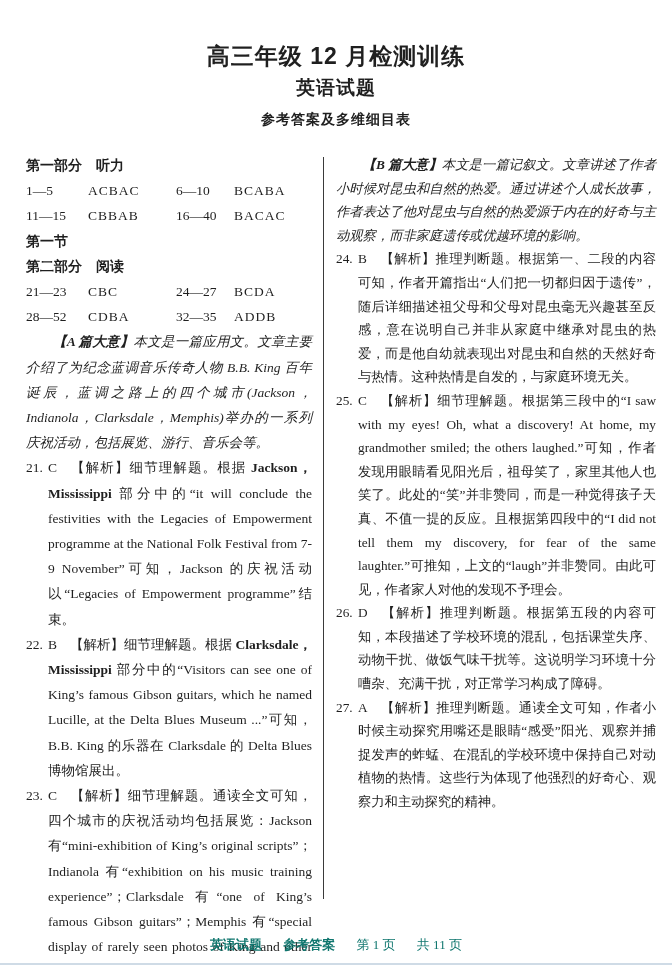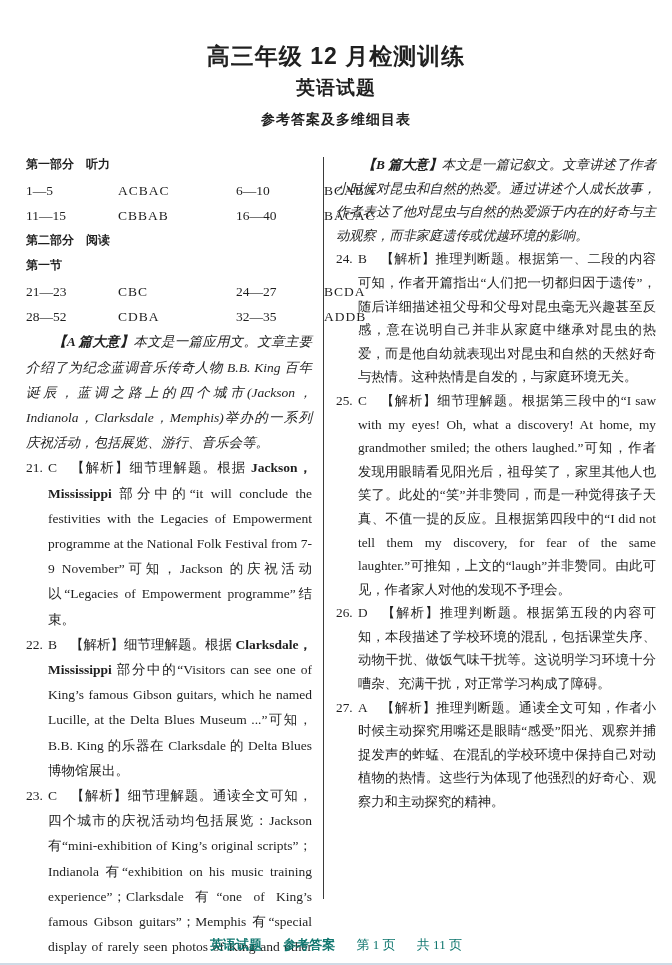--- a/index.html
+++ b/index.html
@@ -16,25 +16,25 @@
   .t1 { font-size:23px; font-weight:bold; line-height:33px; letter-spacing:1px; }
   .t2 { font-size:19px; font-weight:bold; line-height:30px; letter-spacing:1px; }
   .t3 { font-size:14px; font-weight:bold; line-height:32px; letter-spacing:1px; }
   
   .columns { display:flex; margin-top:18px; padding:0 16px 0 26px; }
   .col-left  { width:286px; line-height:25.2px; font-size:13.5px; }
   .divider   { width:1px; background:#3a3a3a; margin:4px 0 0 11px; height:742px; flex-shrink:0; }
   .col-right { flex:1; padding-left:12px; line-height:23.6px; font-size:13.3px; }
   
   .sec-head {
-    font-family:Liberation Mono, monospace;
-    font-weight:bold; font-size:12px;
+    font-family:Liberation Serif, serif;
+    font-weight:bold; font-size:14px;
   }
   
-  .ak-row { display:grid; grid-template-columns:62px 88px 58px auto;gap:30px; }
+  .ak-row { display:grid; grid-template-columns:62px 88px 58px auto; }
   .ak-row .letters { letter-spacing:1px; }
   
   .summary { text-indent:2em; text-align:justify; font-style:italic; }
   .summary .lbl { font-weight:bold; }
   
   .item { position:relative; padding-left:22px; text-align:justify; }
   .item .inum { position:absolute; left:0; top:0; }
   .item .ans  { margin-right:13px; }
   .item .lbl  { font-weight:normal; }
   .runs span.b { font-weight:bold; }
@@ -69,22 +69,22 @@
         <span>6—10</span>
         <span class="letters">BCABA</span>
       </div>
       <div class="ak-row">
         <span>11—15</span>
         <span class="letters">CBBAB</span>
         <span>16—40</span>
         <span class="letters">BACAC</span>
       </div>
 
+      <div class="sec-head">第一节</div>
       <div class="sec-head">第二部分　阅读</div>
-      <div class="sec-head">第一节</div>
 
       <div class="ak-row">
         <span>21—23</span>
         <span class="letters">CBC</span>
         <span>24—27</span>
         <span class="letters">BCDA</span>
       </div>
       <div class="ak-row">
         <span>28—52</span>
         <span class="letters">CDBA</span>

